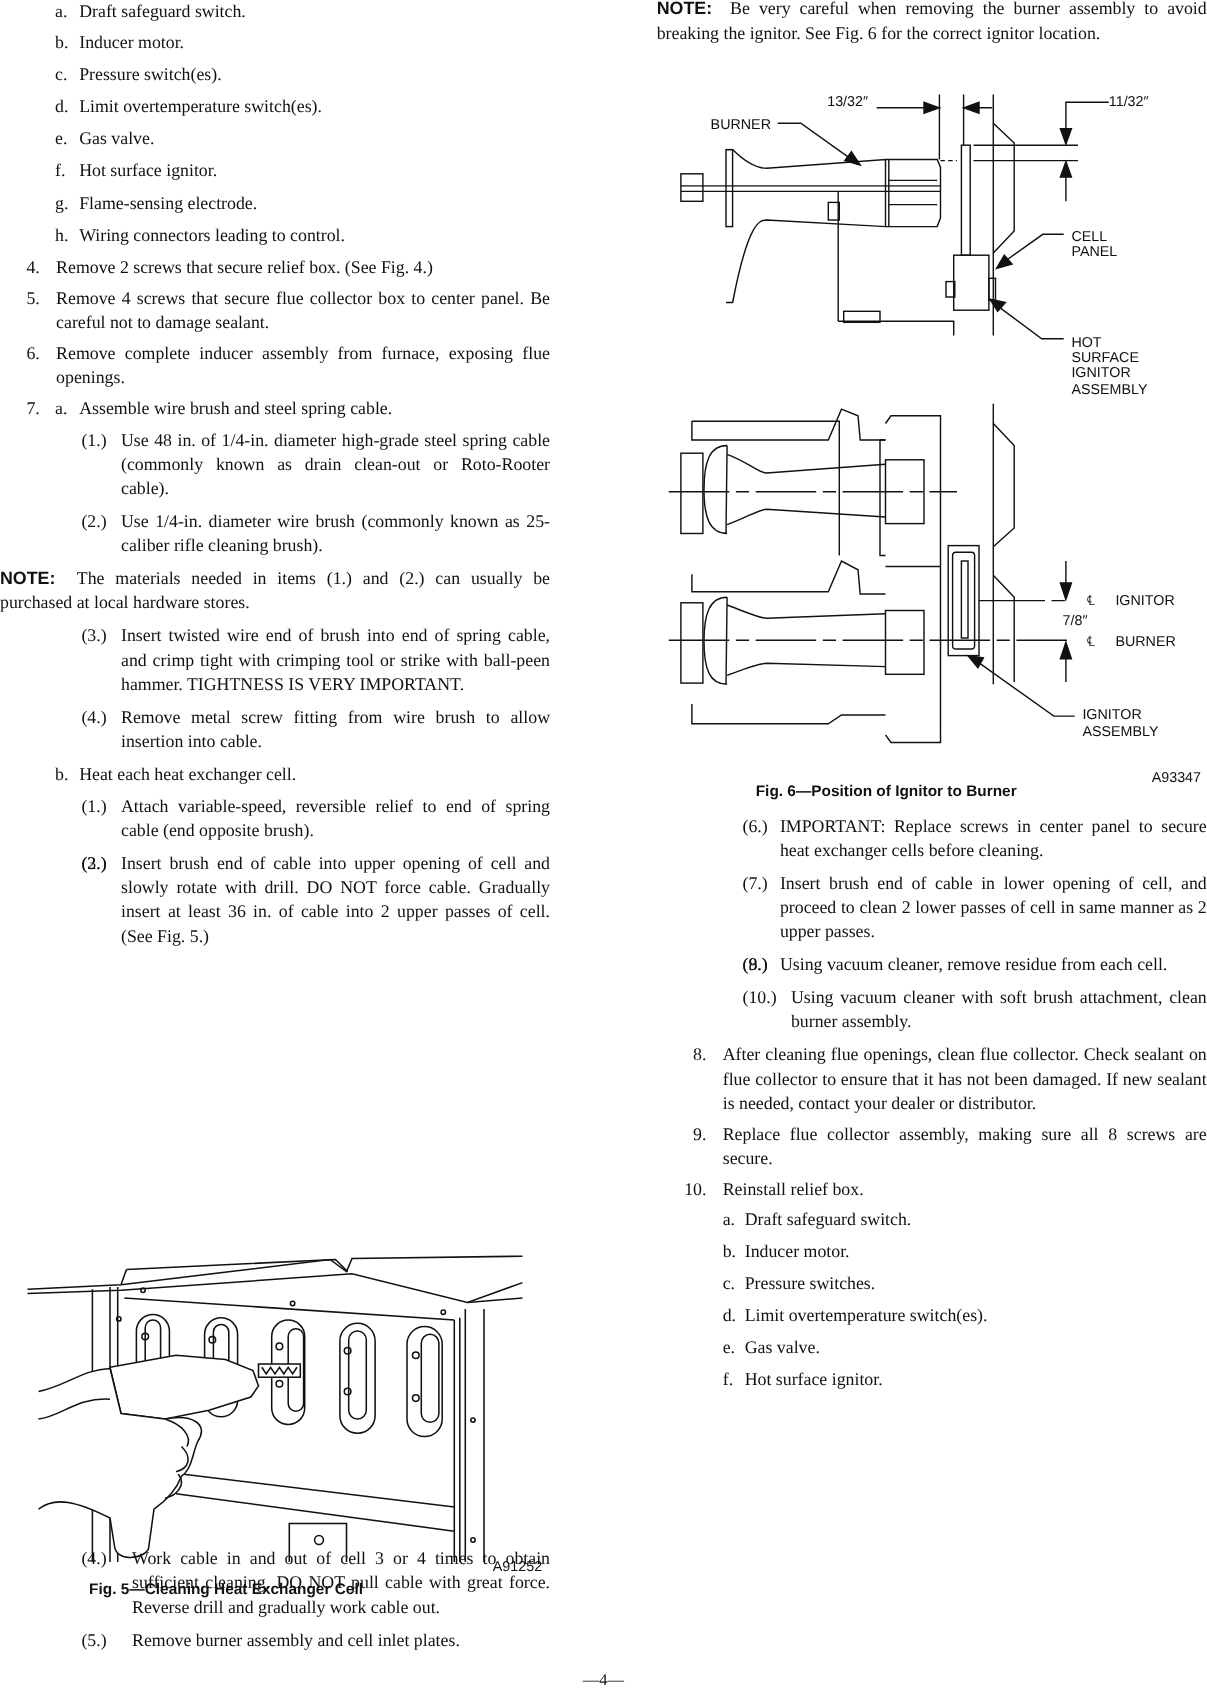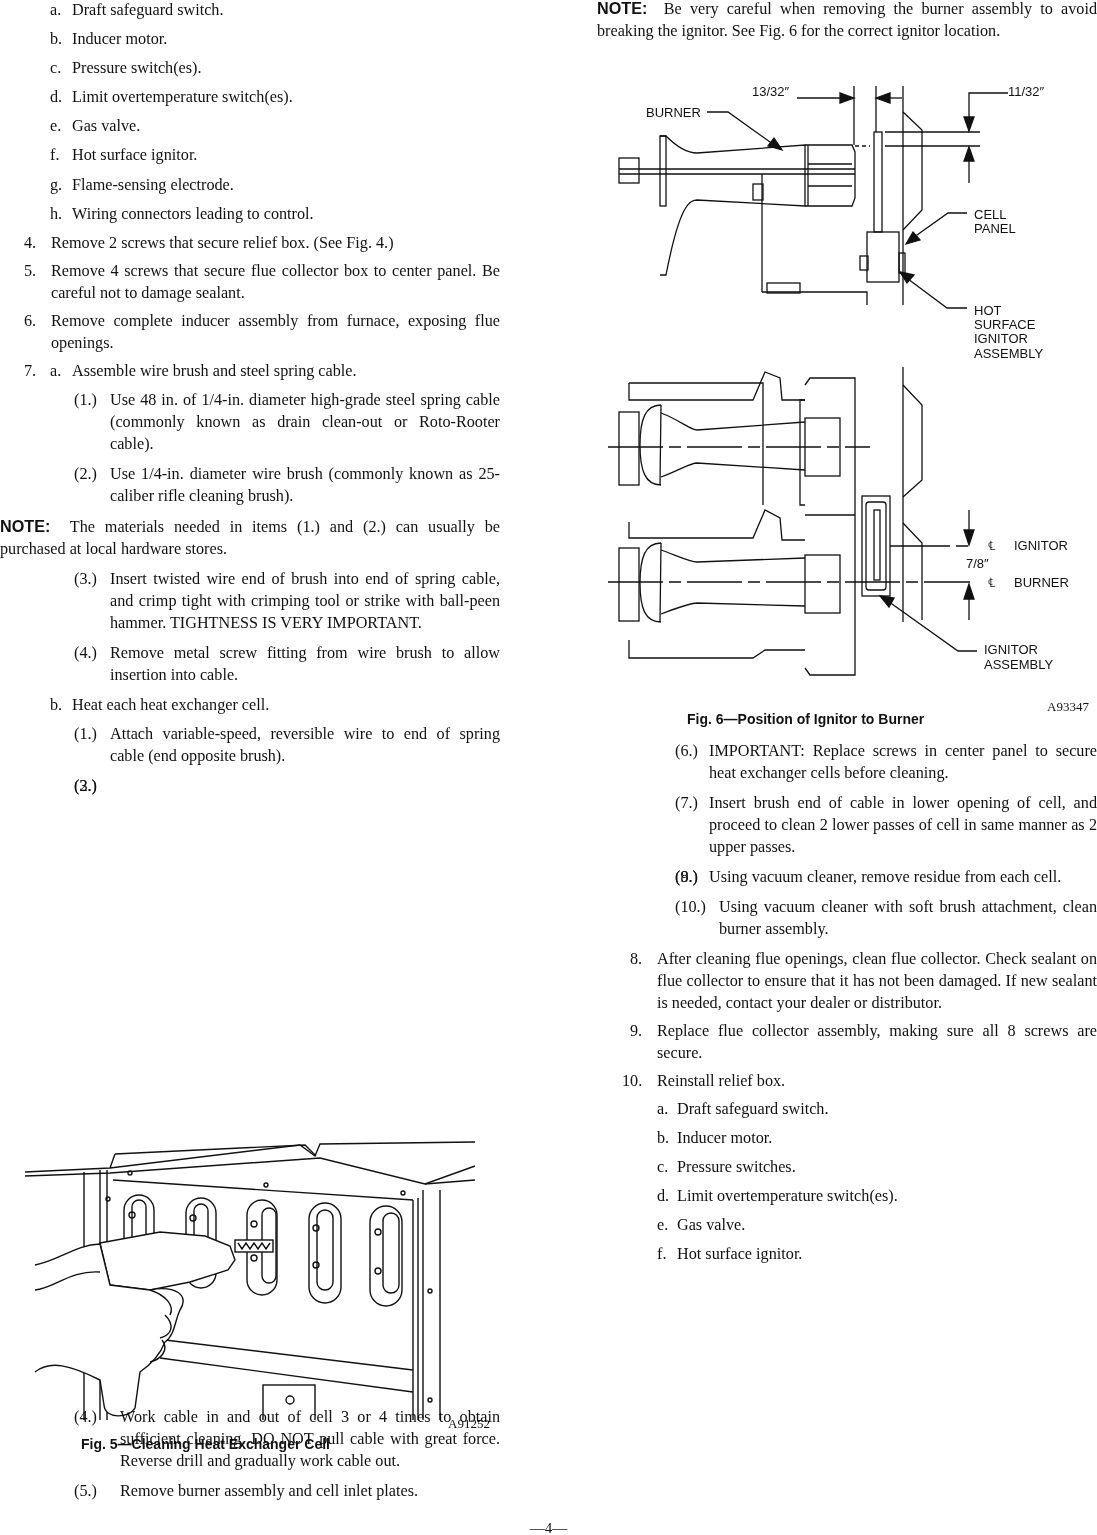--- a/index.html
+++ b/index.html
@@ -14,21 +14,21 @@
   .sub-alpha .lbl { left:50px; }
   .num { padding-left:51px; margin-bottom:6px; }
   .num .lbl { left:24px; }
   .paren { padding-left:110px; margin-bottom:8px; }
   .paren .lbl { left:74px; }
   .paren2 { padding-left:120px; margin-bottom:8px; }
   .paren2 .lbl { left:74px; }
   .note { text-align:justify; margin-bottom:8px; }
   .note b { font-family:"Liberation Sans", sans-serif; font-weight:bold; }
   .figcap { font-family:"Liberation Sans", sans-serif; font-weight:bold; font-size:14px; }
-  .figid { font-family:Liberation Serif, serif; font-size:13px; position:absolute; }
+  .figid { font-family:Liberation Sans, sans-serif; font-size:13px; position:absolute; }
   .diag-label { font-family:"Liberation Sans", sans-serif; font-size:13px; fill:#111; }
   .footer { position:absolute; top:1517px; left:0; width:1097px; text-align:center; font-size:15px; }
 </style>
 </head>
 <body>
 
 <div class="col left">
   <div style="height:0px"></div>
   <div style="margin-top:-1px">
     <div class="li sub-alpha"><span class="lbl">a.</span><span>Draft safeguard switch.</span></div>
@@ -51,23 +51,23 @@
   <div class="li sub-alpha"><span class="lbl">a.</span><span>Assemble wire brush and steel spring cable.</span></div>
   <div class="li paren"><span class="lbl">(1.)</span><span>Use 48 in. of 1/4-in. diameter high-grade steel spring cable (commonly known as drain clean-out or Roto-Rooter cable).</span></div>
   <div class="li paren"><span class="lbl">(2.)</span><span>Use 1/4-in. diameter wire brush (commonly known as 25-caliber rifle cleaning brush).</span></div>
 
   <div class="note"><b>NOTE:</b>&nbsp; <span>The materials needed in items (1.) and (2.) can usually be purchased at local hardware stores.</span></div>
 
   <div class="li paren"><span class="lbl">(3.)</span><span>Insert twisted wire end of brush into end of spring cable, and crimp tight with crimping tool or strike with ball-peen hammer. TIGHTNESS IS VERY IMPORTANT.</span></div>
   <div class="li paren"><span class="lbl">(4.)</span><span>Remove metal screw fitting from wire brush to allow insertion into cable.</span></div>
 
   <div class="li sub-alpha"><span class="lbl">b.</span><span>Heat each heat exchanger cell.</span></div>
-  <div class="li paren"><span class="lbl">(1.)</span><span>Attach variable-speed, reversible wire to end of spring cable (end opposite brush).</span></div>
+  <div class="li paren"><span class="lbl">(1.)</span><span>Attach variable-speed, reversible relief to end of spring cable (end opposite brush).</span></div>
   <div class="li paren"><span class="lbl">(2.)</span></div>
-  <div class="li paren"><span class="lbl">(3.)</span></div>
+  <div class="li paren"><span class="lbl">(3.)</span><span>Insert brush end of cable into upper opening of cell and slowly rotate with drill. DO NOT force cable. Gradually insert at least 36 in. of cable into 2 upper passes of cell. (See Fig. 5.)</span></div>
 </div>
 
 <div style="position:absolute; left:0; top:1120px; width:500px; height:340px;">
   <svg width="500" height="300" viewBox="0 1060 500 300" style="position:absolute; left:0; top:0;">
     <g fill="none" stroke="#111" stroke-width="1.4">
 
       <polyline points="25,1112 110,1108 300,1085 315,1096 320,1084 475,1082"></polyline>
       <polyline points="25,1116 110,1113 320,1098 425,1124 475,1106"></polyline>
       <line x1="110" y1="1108" x2="115" y2="1094"></line>
       <polyline points="115,1094 305,1085 316,1096"></polyline>

